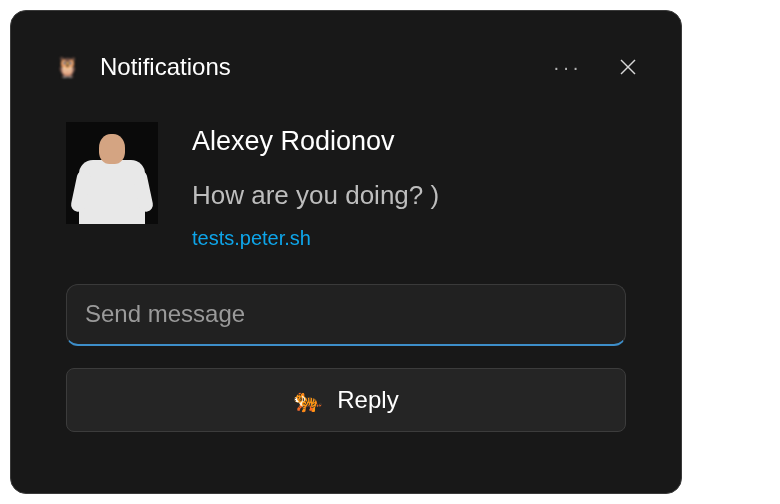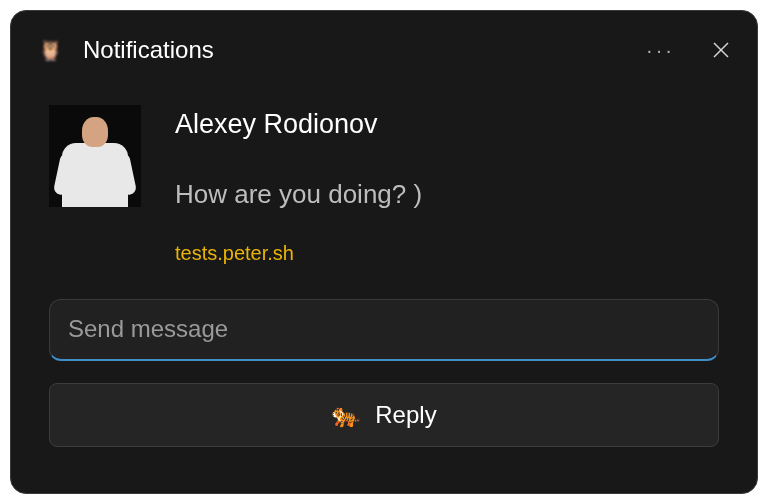--- a/index.html
+++ b/index.html
@@ -10,27 +10,27 @@
     body {
       width: 780px;
       height: 504px;
       background: #ffffff;
       font-family: 'Segoe UI', -apple-system, BlinkMacSystemFont, sans-serif;
       display: flex;
       align-items: flex-start;
       justify-content: flex-start;
     }
     .notification-card {
-      width: 748px;
+      width: 672px;
       height: 484px;
       margin: 10px;
       background: #181818;
       border: 1px solid #3a3a3a;
       border-radius: 16px;
-      padding: 0;
+      padding: 17px;
       display: flex;
       flex-direction: column;
     }
     .header {
       display: flex;
       align-items: center;
       padding: 18px 26px 12px 26px;
       height: 72px;
     }
     .app-icon {
@@ -129,38 +129,38 @@
       right: 8px;
       width: 14px;
       height: 42px;
       background: #e8e8e8;
       border-radius: 7px;
       transform: rotate(-12deg);
     }
     .message-info {
       display: flex;
       flex-direction: column;
-      gap: 20px;
+      gap: 4px;
       padding-top: 2px;
     }
     .sender-name {
       color: #ffffff;
       font-size: 27px;
       font-weight: 400;
       line-height: 1.3;
     }
     .message-text {
       color: #bdbdbd;
       font-size: 26px;
       font-weight: 400;
       line-height: 1.3;
       margin-top: 16px;
     }
     .source-text {
-      color: #eab308;
+      color: #0ea5e9;
       font-size: 20px;
       font-weight: 400;
       margin-top: 10px;
     }
     .input-area {
       padding: 28px 38px 0 38px;
     }
     .message-input {
       width: 100%;
       height: 62px;

